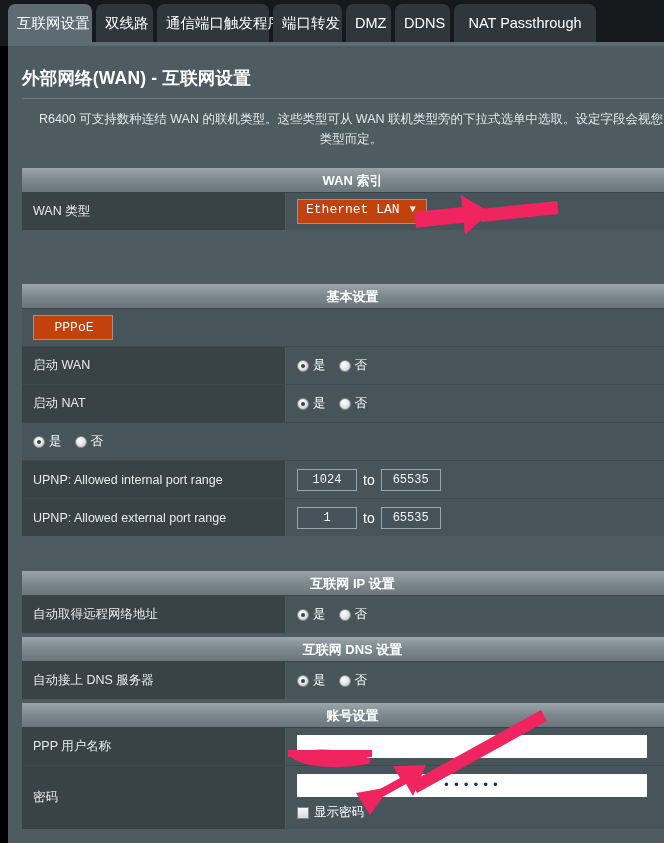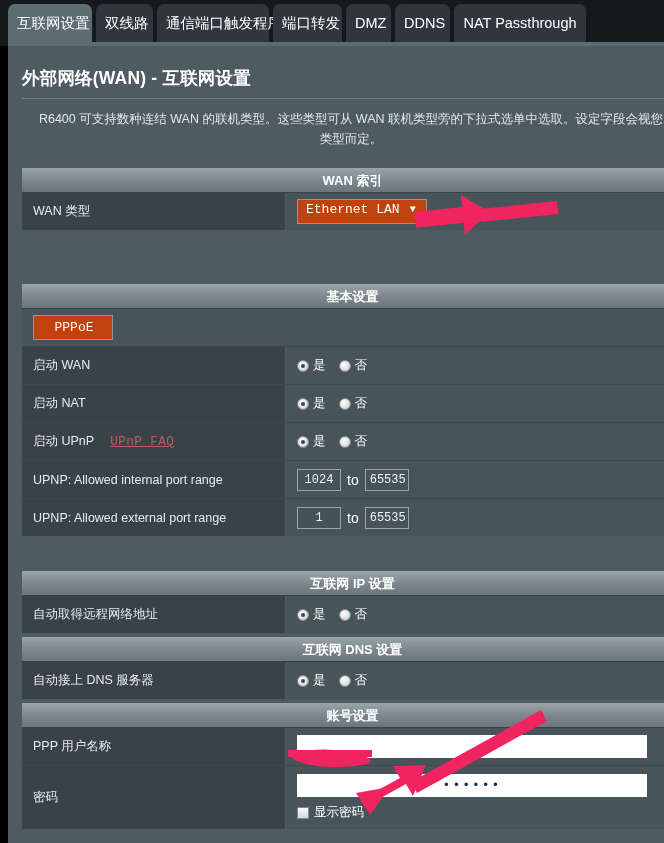--- a/index.html
+++ b/index.html
@@ -188,21 +188,21 @@
   .tinput {
     background: #46535a;
     border: 1px solid #9aa5aa;
     color: #f0f3f4;
     font-family: "Liberation Mono", "DejaVu Sans Mono", monospace;
     font-size: 12px;
     height: 22px;
     line-height: 20px;
     padding: 0 4px;
     box-sizing: border-box;
-    width: 44px;
+    width: 60px;
   }
   .to-lbl { color: #ffffff; font-size: 14px; margin: 0 6px; }
 
   .winput {
     background: #ffffff;
     border: none;
     height: 23px;
     width: 350px;
     display: block;
     position: relative;
@@ -245,21 +245,21 @@
 </head>
 <body>
 
 <div id="tabbar">
   <div class="tab active" style="left:8px;  width:84px;"><span>互联网设置</span></div>
   <div class="tab" style="left:96px; width:57px;"><span>双线路</span></div>
   <div class="tab" style="left:157px;width:112px;"><span>通信端口触发程序</span></div>
   <div class="tab" style="left:273px;width:69px;"><span>端口转发</span></div>
   <div class="tab" style="left:346px;width:45px;"><span>DMZ</span></div>
   <div class="tab" style="left:395px;width:55px;"><span>DDNS</span></div>
-  <div class="tab" style="left:454px;width:132px;"><span>NAT Passthrough</span></div>
+  <div class="tab" style="left:454px;width:142px;"><span>NAT Passthrough</span></div>
 </div>
 <div id="tabunder"></div>
 
 <div id="page">
 
   <div id="page-title">外部网络(WAN) - 互联网设置</div>
   <div id="title-rule"></div>
   <div id="page-desc">R6400 可支持数种连结 WAN 的联机类型。这些类型可从 WAN 联机类型旁的下拉式选单中选取。设定字段会视您
 类型而定。</div>
   <div id="sub-desc">配置 R6400 的以太网设置。</div>
@@ -315,24 +315,20 @@
           </span>
           <span class="ritem">
             <span class="rdot"></span>
             <span class="rlabel">否</span>
           </span>
         </span>
       </div>
     </div>
 
     <div class="frow">
-      <div class="fname">
-        <span>启动 UPnP</span>
-        <span class="faq-link">UPnP FAQ</span>
-      </div>
       <div class="fval">
         <span class="radiogrp">
           <span class="ritem">
             <span class="rdot on"></span>
             <span class="rlabel">是</span>
           </span>
           <span class="ritem">
             <span class="rdot"></span>
             <span class="rlabel">否</span>
           </span>

